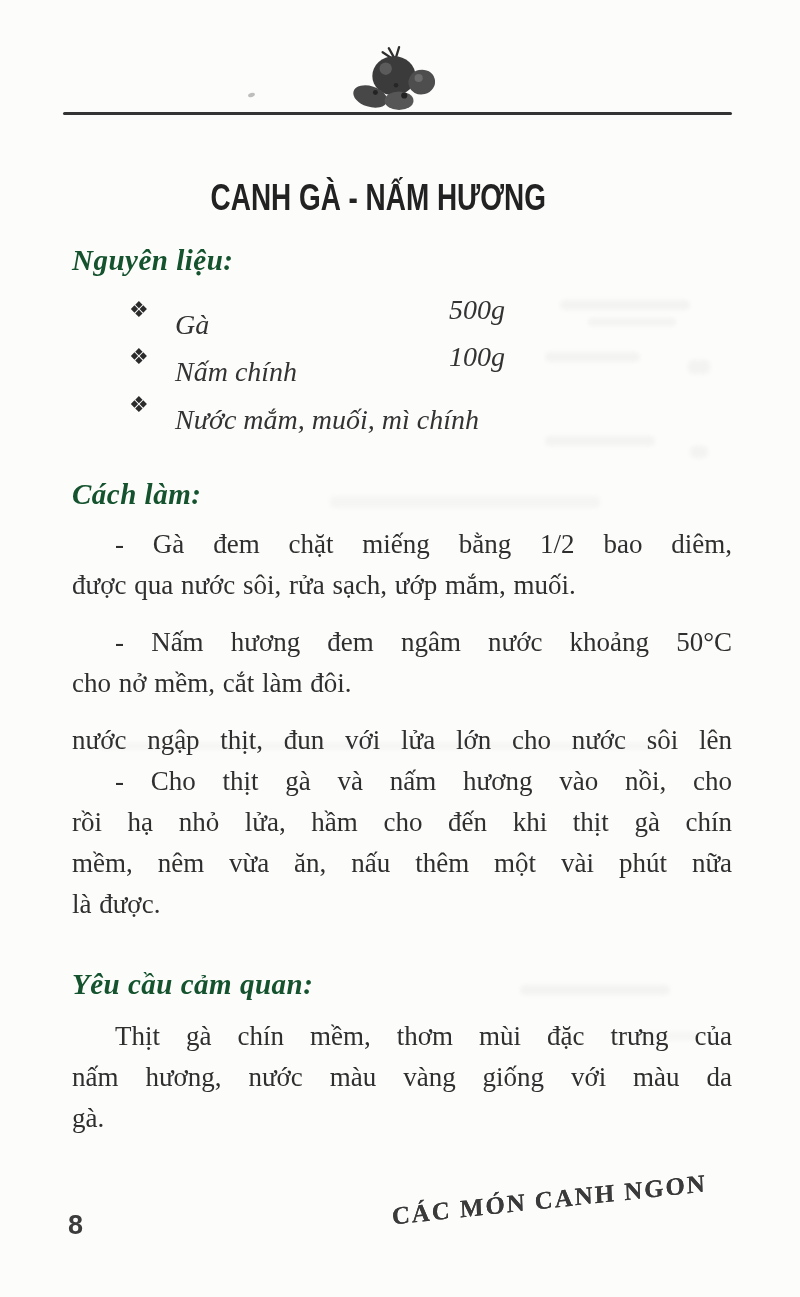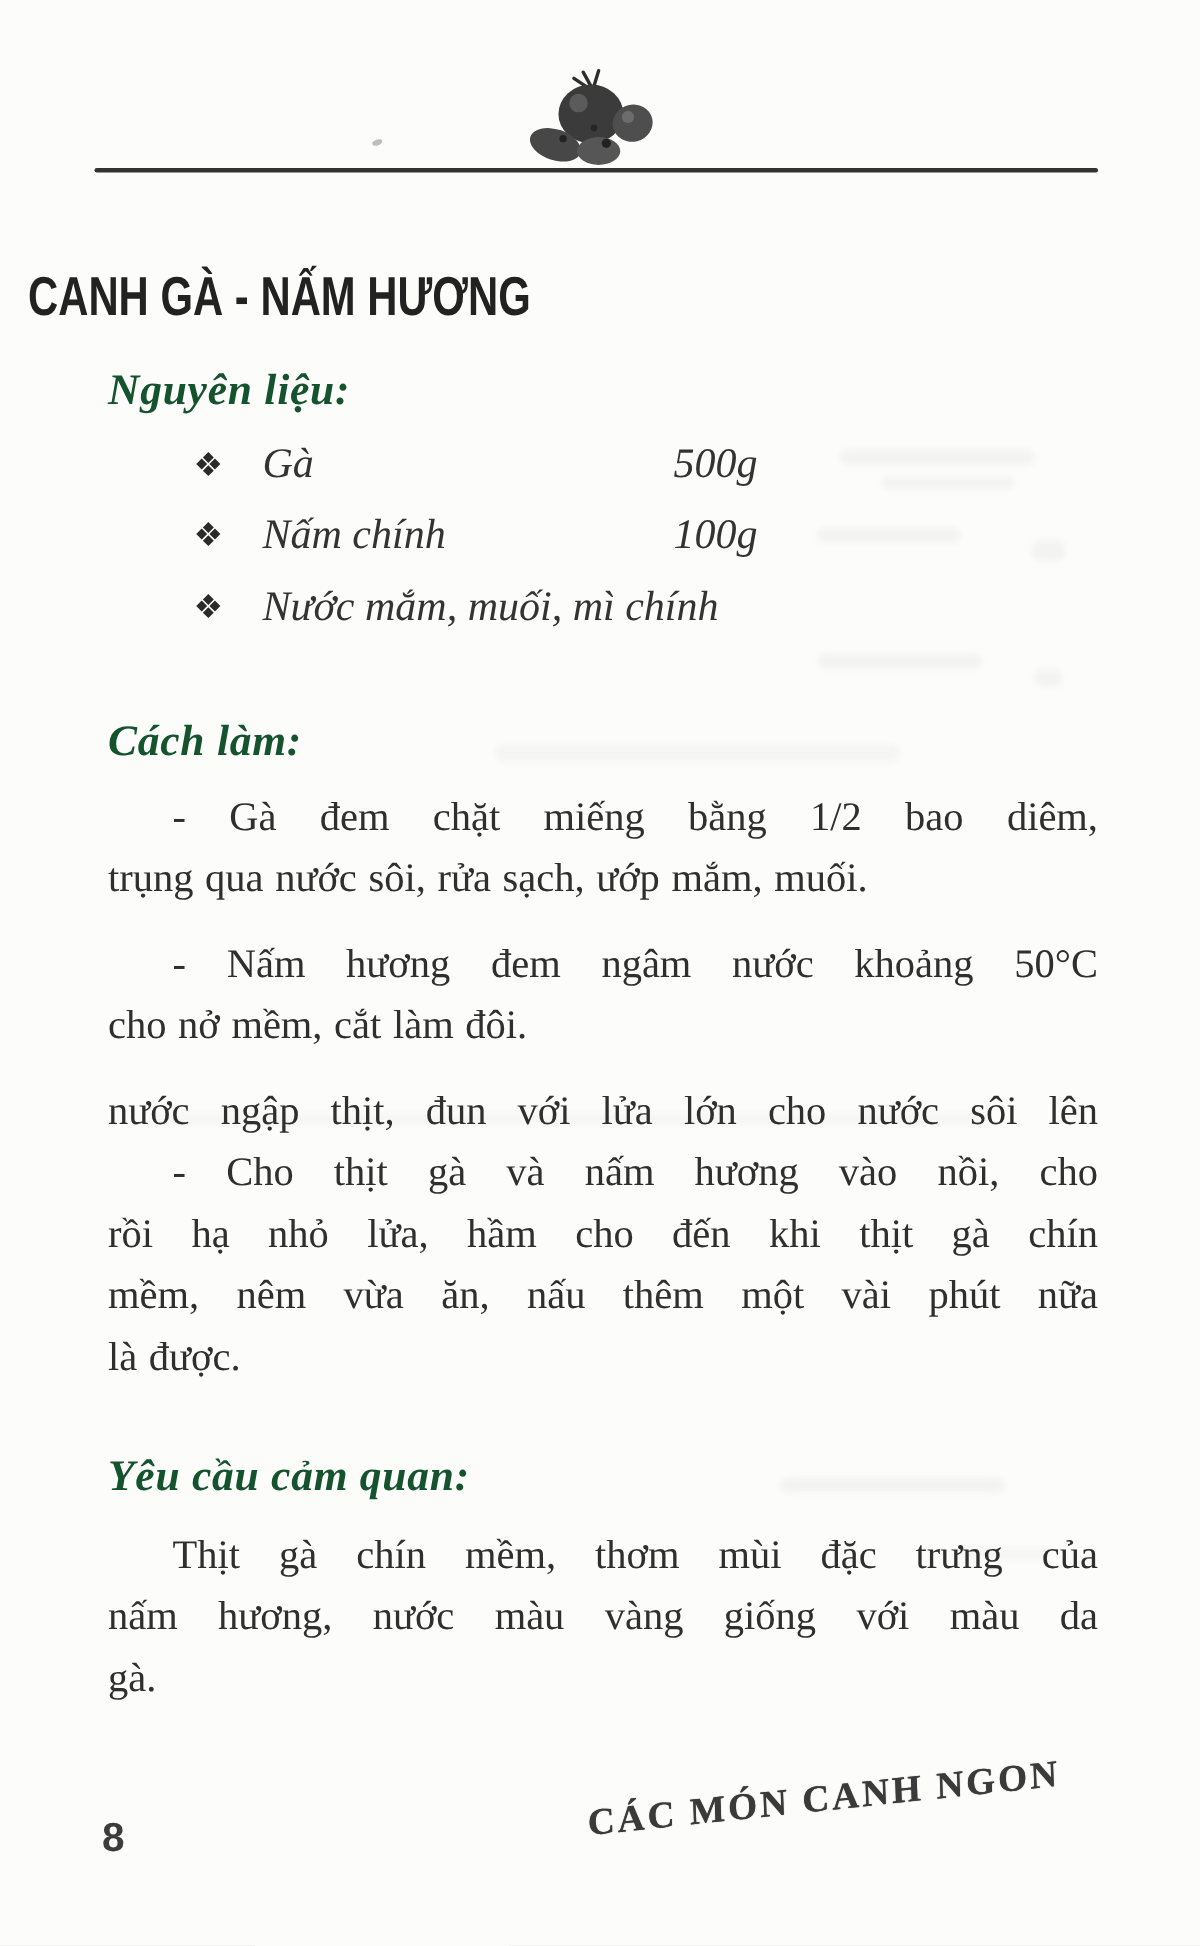--- a/index.html
+++ b/index.html
@@ -14,33 +14,33 @@
     overflow:hidden;
   }
   
   .deco{position:absolute; top:44px; left:344px; width:104px; height:68px;}
   .speck{position:absolute; top:93px; left:248px; width:7px; height:4px;
     background:#8a8a8a; border-radius:50%; opacity:.55; transform:rotate(-20deg);}
   .rule{position:absolute; top:112px; left:63px; width:669px; height:3px;
     background:var(--rule); border-radius:2px;}
   
   .title-wrap{position:absolute; top:180px; left:0; width:100%;
-    padding-right:44px;}
+    text-align:center; padding-right:44px;}
   .title{display:inline-block; font-family:"Liberation Sans", sans-serif;
     font-weight:700; font-size:31px; letter-spacing:0; color:#222;
     transform:scale(.9,1.18); white-space:nowrap;}
   
   .sec-head{position:absolute; left:72px; font-weight:700; font-style:italic;
     font-size:29px; color:#14532d; letter-spacing:.5px;}
   
   .ing-row{position:absolute; left:72px; width:660px; display:flex;
     font-style:italic; font-size:28px; color:#333;}
   .bullet{width:46px; margin-left:57px; font-style:normal; font-size:22px;
     padding-top:3px; color:#2b2b2b;}
-  .ing-name{width:274px;}
+  .ing-name{width:274px;margin-top:15px;}
   .ing-qty{}
   
   .flow{position:absolute; left:72px; width:660px;}
   .para{margin-bottom:16px;}
   .txt-line{font-size:27px; line-height:41px; text-align:justify;
     text-align-last:justify; word-spacing:1px;}
   .txt-line.first{text-indent:43px;}
   .txt-line.last{text-align-last:left;}
   
   .page-num{position:absolute; left:68px; top:1210px;
@@ -104,21 +104,21 @@
   <div class="ing-row" style="top:389px;">
     <span class="bullet">❖</span>
     <span class="ing-name" style="width:auto;font-style:italic;">Nước mắm, muối, mì chính</span>
   </div>
 
   <div class="sec-head" style="top:478px;">Cách làm:</div>
 
   <div class="flow" style="top:524px;">
     <div class="para">
       <div class="txt-line first">- Gà đem chặt miếng bằng 1/2 bao diêm,</div>
-      <div class="txt-line last">trụng qua nước sôi, rửa sạch, ướp mắm, muối.</div>
+      <div class="txt-line last">được qua nước sôi, rửa sạch, ướp mắm, muối.</div>
     </div>
     <div class="para">
       <div class="txt-line first">- Nấm hương đem ngâm nước khoảng 50°C</div>
       <div class="txt-line last">cho nở mềm, cắt làm đôi.</div>
     </div>
     <div class="para">
       <div class="txt-line">nước ngập thịt, đun với lửa lớn cho nước sôi lên</div>
       <div class="txt-line first">- Cho thịt gà và nấm hương vào nồi, cho</div>
       <div class="txt-line">rồi hạ nhỏ lửa, hầm cho đến khi thịt gà chín</div>
       <div class="txt-line">mềm, nêm vừa ăn, nấu thêm một vài phút nữa</div>

